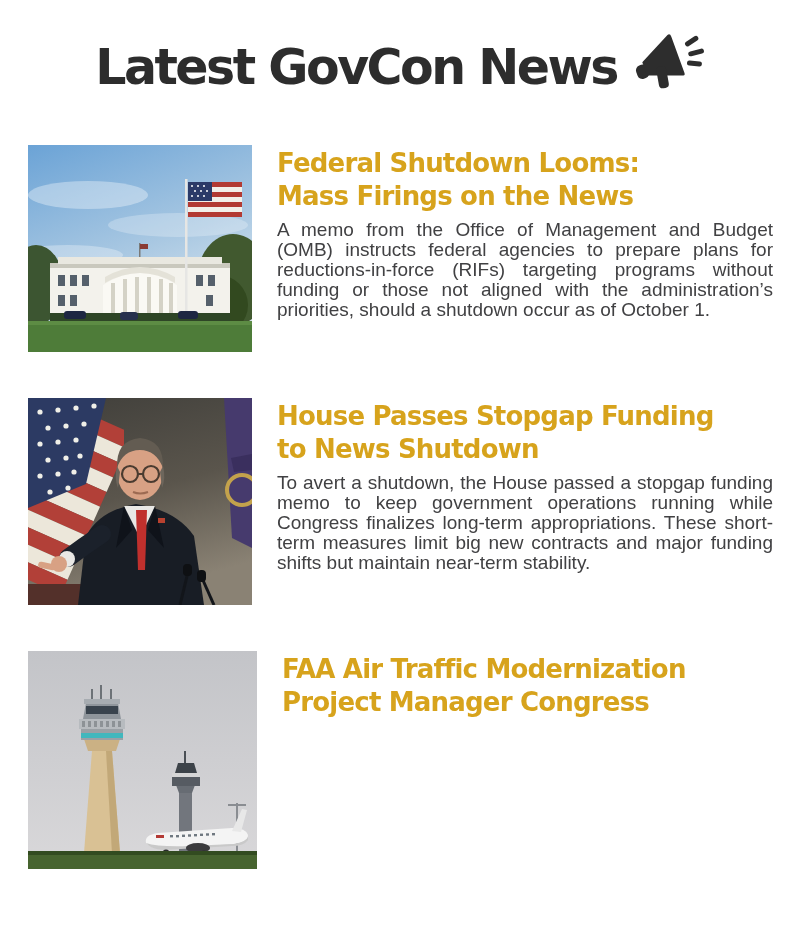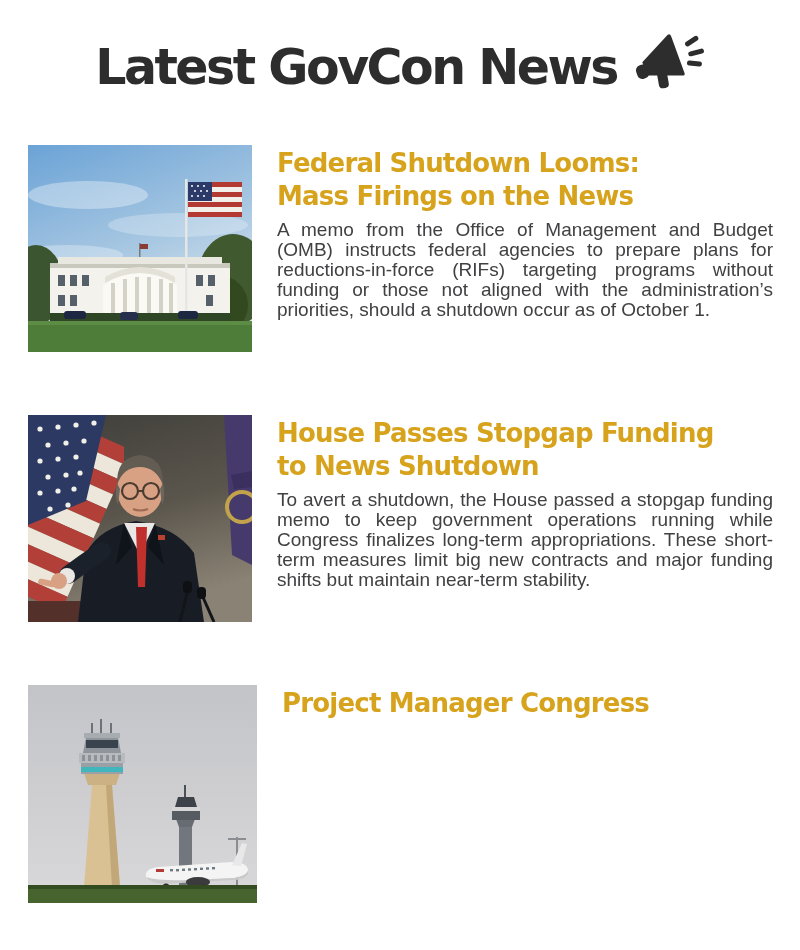--- a/index.html
+++ b/index.html
@@ -23,21 +23,21 @@
     white-space: nowrap;
   }
   .megaphone { width: 74px; height: 64px; flex: 0 0 auto; margin-top: -6px; }
 
   .articles { padding-left: 28px; }
   .article {
     display: flex;
     align-items: flex-start;
     margin-top: 45px;
   }
-  .article + .article { margin-top: 63px; }
+  .article + .article { margin-top: 46px; }
 
   .photo {
     flex: 0 0 auto;
     width: 224px;
     height: 207px;
     overflow: hidden;
     background: #ddd;
   }
   .photo svg { display: block; width: 100%; height: 100%; }
   .article--3 .photo { width: 229px; height: 218px; }
@@ -335,18 +335,19 @@
               <rect x="184" y="182" width="3" height="2.4"></rect>
           </g>
         </g>
 
         <rect x="0" y="202" width="229" height="16" fill="#47642f"></rect>
         <rect x="0" y="200" width="229" height="4" fill="#324b20"></rect>
       </svg>
     </div>
     <div class="text-col">
       <div class="headline">
+        <span>FAA Air Traffic Modernization</span>
         <span>Project Manager Congress</span>
       </div>
     </div>
   </div>
 
 </div>
 
 </body></html>

